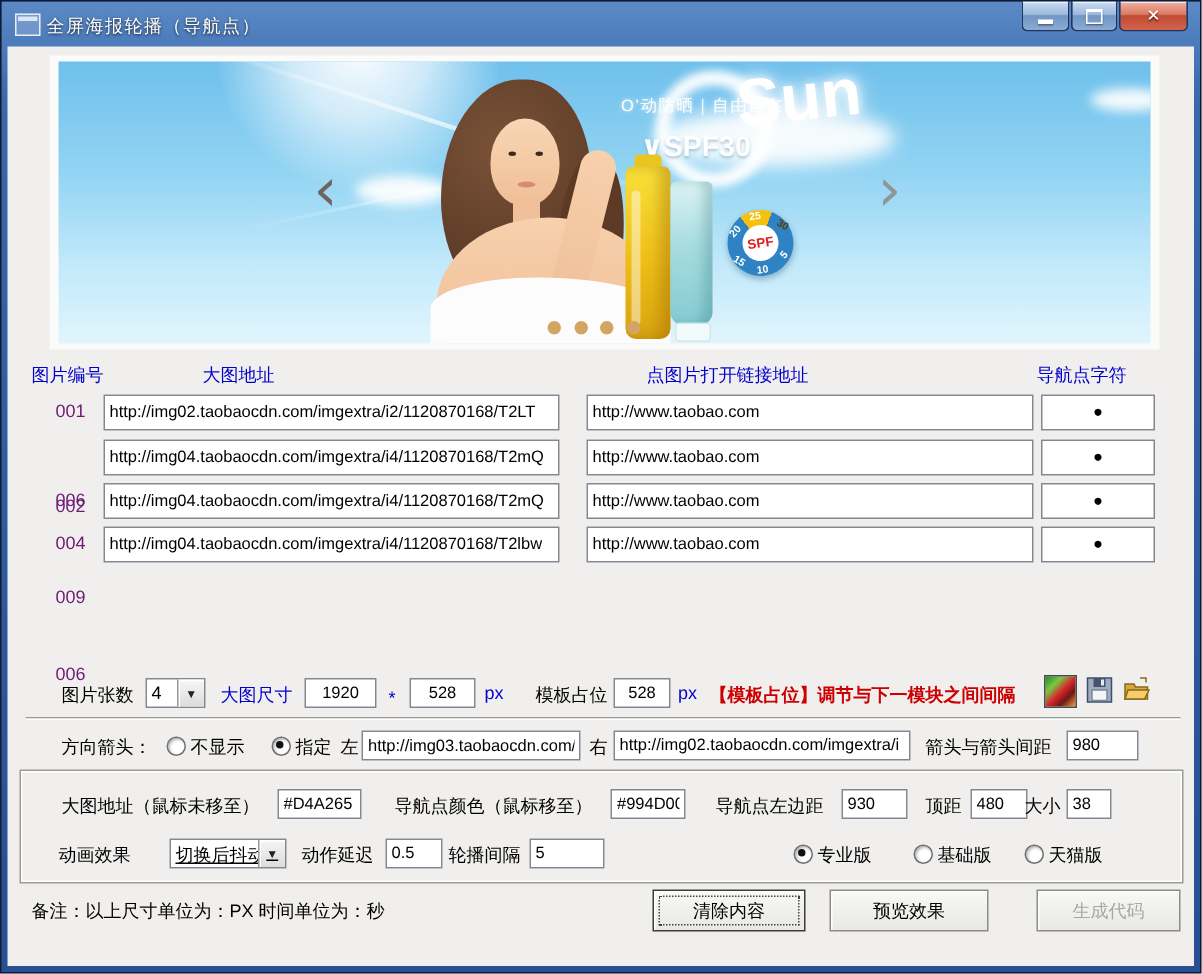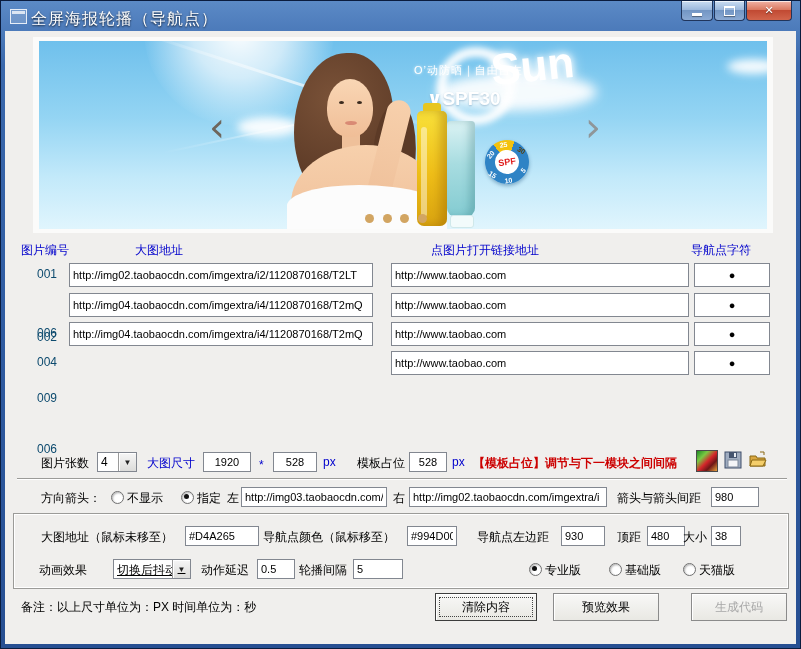--- a/index.html
+++ b/index.html
@@ -1,21 +1,21 @@
 <!DOCTYPE html>
 <html><head>
 <meta charset="utf-8">
 <style>
   html,body{margin:0;padding:0;}
   body{width:801px;height:649px;font-family:"Liberation Sans","DejaVu Sans",sans-serif;overflow:hidden;background:#555;}
   .window{position:relative;width:799px;height:647px;border:1px solid #0A1C3E;
     background:linear-gradient(180deg,#5B8AC6 0%,#3A68AC 10%,#2E5AA0 55%,#274F92 100%);}
   
   .titlebar{position:absolute;left:0;top:0;right:0;height:30px;}
-  .title-text{position:absolute;left:30px;top:8px;color:#fff;font-size:16px;text-shadow:0 1px 2px rgba(0,0,0,.8);letter-spacing:1px;}
+  .title-text{position:absolute;left:30px;top:8px;color:#fff;font-size:12px;text-shadow:0 1px 2px rgba(0,0,0,.8);letter-spacing:1px;}
   .app-icon{position:absolute;left:9px;top:8px;width:15px;height:13px;border:1px solid #E6EDF7;background:rgba(255,255,255,.18);}
   .app-icon::before{content:"";position:absolute;left:1px;top:1px;right:1px;height:3px;background:rgba(255,255,255,.75);}
   .winbtns{position:absolute;top:0;right:8px;display:flex;}
   .winbtn{height:19px;border:1px solid #20355C;border-top:none;border-radius:0 0 4px 4px;
     background:linear-gradient(#CADDF2 0%,#9DB9DD 45%,#7396C4 50%,#8BAAD4 100%);
     box-shadow:inset 0 1px 0 rgba(255,255,255,.7);display:flex;align-items:center;justify-content:center;cursor:default;}
   .winbtn.minb{width:30px;}
   .winbtn.maxb{width:29px;margin-left:1px;}
   .winbtn.closeb{width:44px;margin-left:1px;background:linear-gradient(#F0B3A5 0%,#DB7A62 45%,#C14A33 50%,#D2654C 100%);}
   .min-glyph{width:10px;height:3px;background:#fff;margin-top:7px;box-shadow:0 1px 1px rgba(0,0,0,.4);}
@@ -78,21 +78,21 @@
   .nav-arrow.right{left:546px;top:66px;color:#8F9699;}
   .dot{position:absolute;top:173px;width:9px;height:9px;border-radius:50%;background:#D2A562;cursor:pointer;}
   
   .lbl{position:absolute;font-size:12px;color:#000;white-space:nowrap;}
   .lbl.blue{color:#0000CC;}
   .lbl.red{color:#CC0000;font-weight:bold;}
   .tb{position:absolute;box-sizing:border-box;border:1px solid #828790;background:#fff;font-size:11px;
     font-family:"Liberation Sans","DejaVu Sans",sans-serif;padding:0 3px;height:20px;color:#000;outline:none;}
   .tb.big{height:24px;}
   .tb.center{text-align:center;}
-  .rownum{position:absolute;width:36px;text-align:center;font-size:12px;color:#0c4a6e;}
+  .rownum{position:absolute;width:36px;text-align:center;font-size:12px;color:#701a75;}
   .combo{position:absolute;box-sizing:border-box;height:20px;border:1px solid #828790;background:#fff;display:flex;cursor:default;}
   .combo .val{flex:1;font-size:12px;padding:2px 3px;white-space:nowrap;overflow:hidden;}
   .combo .dd{width:17px;border-left:1px solid #9a9a9a;background:linear-gradient(#F6F6F6,#DCDCDA);
     box-shadow:inset 1px 1px 0 #fff;display:flex;align-items:center;justify-content:center;font-size:8px;color:#222;}
   .radio{position:absolute;width:11px;height:11px;border-radius:50%;background:#fff;border:1px solid #707070;
     box-shadow:inset 1px 1px 2px rgba(0,0,0,.3);cursor:pointer;}
   .radio.checked::after{content:"";position:absolute;left:2px;top:2px;width:5px;height:5px;border-radius:50%;background:#111;}
   .etched-line{position:absolute;left:12px;width:770px;height:0;border-top:1px solid #9B9B98;border-bottom:1px solid #FFFFFF;}
   .group-box{position:absolute;border:1px solid #9B9B98;box-shadow:inset 0 0 0 1px #FFFFFF;}
   .mini-icon{position:absolute;width:20px;height:20px;cursor:pointer;}
@@ -191,20 +191,21 @@
     <input class="tb big" style="left: 64px; top: 262px; width: 304px;" value="http://img04.taobaocdn.com/imgextra/i4/1120870168/T2mQ">
     <input class="tb big" style="left: 386px; top: 262px; width: 298px;" value="http://www.taobao.com">
     <input class="tb big center" style="left: 689px; top: 262px; width: 76px;" value="●">
 
     <div class="rownum" style="left:24px;top:295px;">006</div>
     <input class="tb big" style="left: 64px; top: 291px; width: 304px;" value="http://img04.taobaocdn.com/imgextra/i4/1120870168/T2mQ">
     <input class="tb big" style="left: 386px; top: 291px; width: 298px;" value="http://www.taobao.com">
     <input class="tb big center" style="left: 689px; top: 291px; width: 76px;" value="●">
 
     <div class="rownum" style="left:24px;top:324px;">004</div>
+    <input class="tb big" style="left: 64px; top: 320px; width: 304px;" value="http://img04.taobaocdn.com/imgextra/i4/1120870168/T2lbw">
     <input class="tb big" style="left: 386px; top: 320px; width: 298px;" value="http://www.taobao.com">
     <input class="tb big center" style="left: 689px; top: 320px; width: 76px;" value="●">
 
     <div class="rownum" style="left:24px;top:360px;">009</div>
     <div class="rownum" style="left:24px;top:390px;margin-top:21px;">006</div>
 
     <div class="lbl" style="left:36px;top:424px;">图片张数</div>
     <div class="combo" style="left:92px;top:421px;width:40px;">
       <span class="val">4</span>
       <span class="dd">▼</span>
@@ -245,21 +246,21 @@
     <div class="lbl" style="left:222px;top:459px;">左</div>
     <input class="tb" style="left: 236px; top: 456px; width: 146px;" value="http://img03.taobaocdn.com/">
     <div class="lbl" style="left:388px;top:459px;">右</div>
     <input class="tb" style="left: 404px; top: 456px; width: 198px;" value="http://img02.taobaocdn.com/imgextra/i">
     <div class="lbl" style="left:612px;top:459px;">箭头与箭头间距</div>
     <input class="tb" style="left: 706px; top: 456px; width: 48px;" value="980">
 
     <div class="group-box" style="left:8px;top:482px;width:774px;height:74px;"></div>
 
     <div class="lbl" style="left:36px;top:498px;">大图地址（鼠标未移至）</div>
-    <input class="tb" style="left: 180px; top: 495px; width: 74px;" value="#D4A265">
+    <input class="tb" style="left: 180px; top: 495px; width: 56px;" value="#D4A265">
     <div class="lbl" style="left:258px;top:498px;">导航点颜色（鼠标移至）</div>
     <input class="tb" style="left: 402px; top: 495px; width: 50px;" value="#994D00">
     <div class="lbl" style="left:472px;top:498px;">导航点左边距</div>
     <input class="tb" style="left: 556px; top: 495px; width: 44px;" value="930">
     <div class="lbl" style="left:612px;top:498px;">顶距</div>
     <input class="tb" style="left: 642px; top: 495px; width: 38px;" value="480">
     <div class="lbl" style="left:678px;top:498px;">大小</div>
     <input class="tb" style="left: 706px; top: 495px; width: 30px;" value="38">
 
     <div class="lbl" style="left:34px;top:531px;">动画效果</div>

